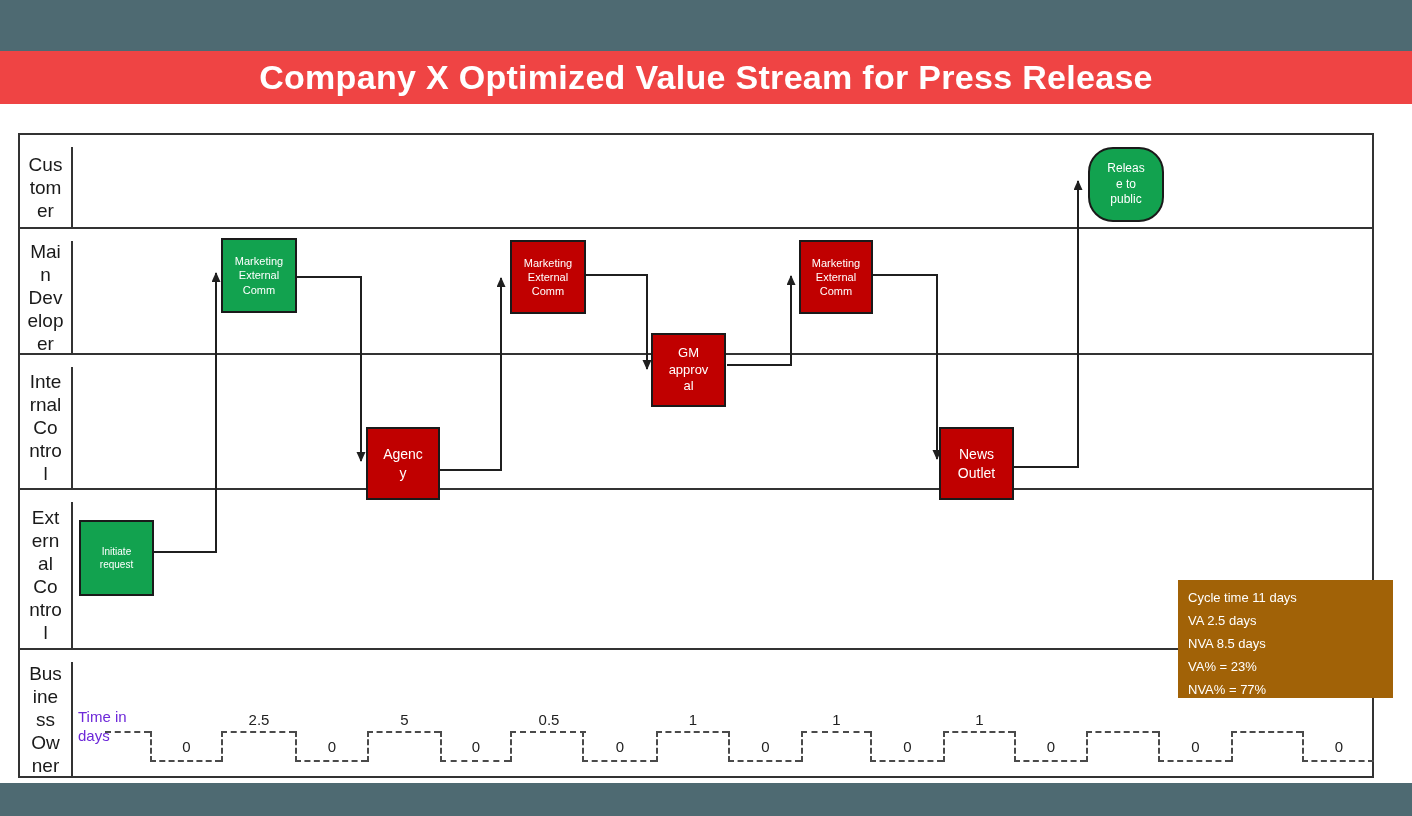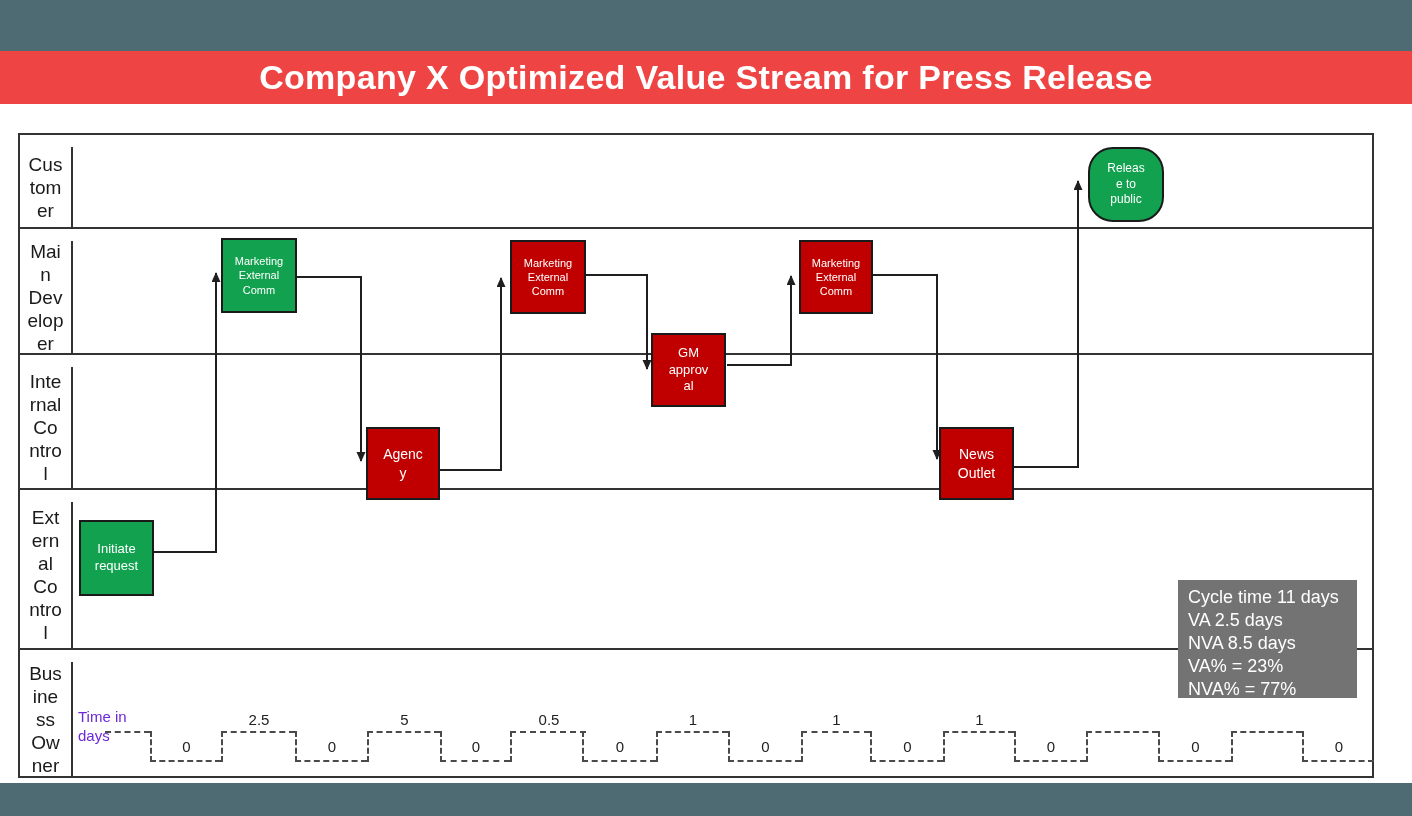--- a/index.html
+++ b/index.html
@@ -26,22 +26,22 @@
   .box{position:absolute;box-sizing:border-box;border:2px solid #1a1a1a;color:#ffffff;
        display:flex;align-items:center;justify-content:center;text-align:center;
        white-space:pre-line;line-height:1.3;}
   .box.green{background:#12a24f;}
   .box.red{background:#c00000;}
 
   
   #connector-svg{position:absolute;left:0;top:0;pointer-events:none;}
 
   
-  .summary{position:absolute;left:1178px;top:580px;width:179px;height:118px;background:#737373;
-           color:#fff;font-size:18px;line-height:23px;padding:6px 0 0 10px;box-sizing:border-box;}
+  .summary{position:absolute;left:1178px;top:580px;width:215px;height:118px;background:#a16207;
+           color:#fff;font-size:13px;line-height:23px;padding:6px 0 0 10px;box-sizing:border-box;}
 
   
   .timeline-label{position:absolute;left:78px;top:707px;font-size:15px;line-height:19px;
                   color:#6d28d9;white-space:pre-line;}
   .seg{position:absolute;top:731px;height:31px;box-sizing:border-box;}
   .seg.high{border-top:2px dashed #4a4a4a;}
   .seg.low{border-bottom:2px dashed #4a4a4a;}
   .seg.vl{border-left:2px dashed #4a4a4a;}
   .seg-label{position:absolute;left:0;width:100%;text-align:center;font-size:15px;color:#222;}
   .seg.high .seg-label{top:-22px;}
@@ -109,21 +109,21 @@
   <polyline points="154,552 216,552 216,273" fill="none" stroke="#1f1f1f" stroke-width="2" marker-end="url(#arrowhead)"></polyline>
       <polyline points="297,277 361,277 361,461" fill="none" stroke="#1f1f1f" stroke-width="2" marker-end="url(#arrowhead)"></polyline>
       <polyline points="440,470 501,470 501,278" fill="none" stroke="#1f1f1f" stroke-width="2" marker-end="url(#arrowhead)"></polyline>
       <polyline points="586,275 647,275 647,369" fill="none" stroke="#1f1f1f" stroke-width="2" marker-end="url(#arrowhead)"></polyline>
       <polyline points="727,365 791,365 791,276" fill="none" stroke="#1f1f1f" stroke-width="2" marker-end="url(#arrowhead)"></polyline>
       <polyline points="873,275 937,275 937,459" fill="none" stroke="#1f1f1f" stroke-width="2" marker-end="url(#arrowhead)"></polyline>
       <polyline points="1014,467 1078,467 1078,181" fill="none" stroke="#1f1f1f" stroke-width="2" marker-end="url(#arrowhead)"></polyline>
     </svg>
 
   <div id="boxes-layer">
-      <div class="box green" style="left: 79px; top: 520px; width: 75px; height: 76px; font-size: 13px;">Initiate
+      <div class="box green" style="left: 79px; top: 520px; width: 75px; height: 76px; font-size: 10px;">Initiate
 request</div>
       <div class="box green" style="left: 221px; top: 238px; width: 76px; height: 75px; font-size: 11px;">Marketing
 External
 Comm</div>
       <div class="box red" style="left: 366px; top: 427px; width: 74px; height: 73px; font-size: 14px;">Agenc
 y</div>
       <div class="box red" style="left: 510px; top: 240px; width: 76px; height: 74px; font-size: 11px;">Marketing
 External
 Comm</div>
       <div class="box red" style="left: 651px; top: 333px; width: 75px; height: 74px; font-size: 13px;">GM

